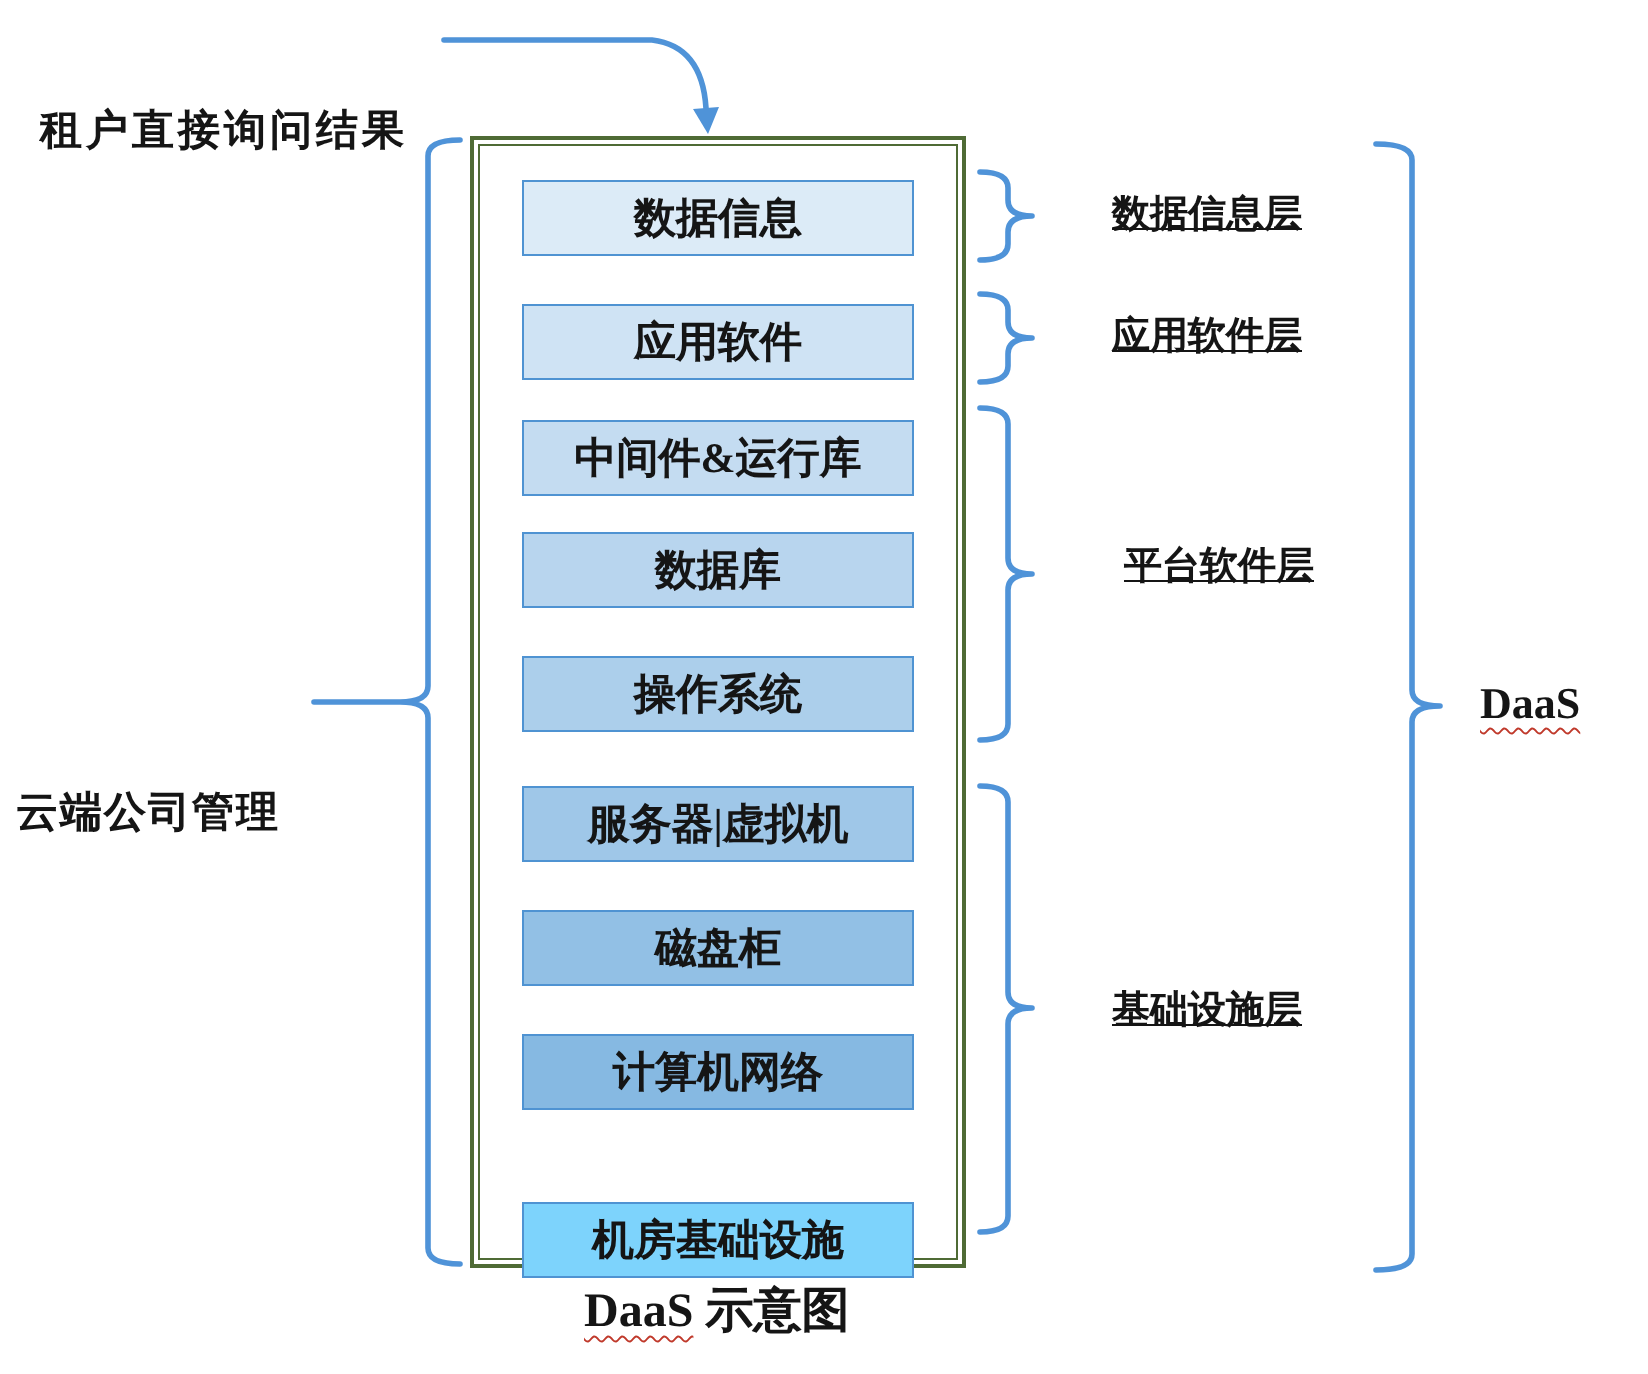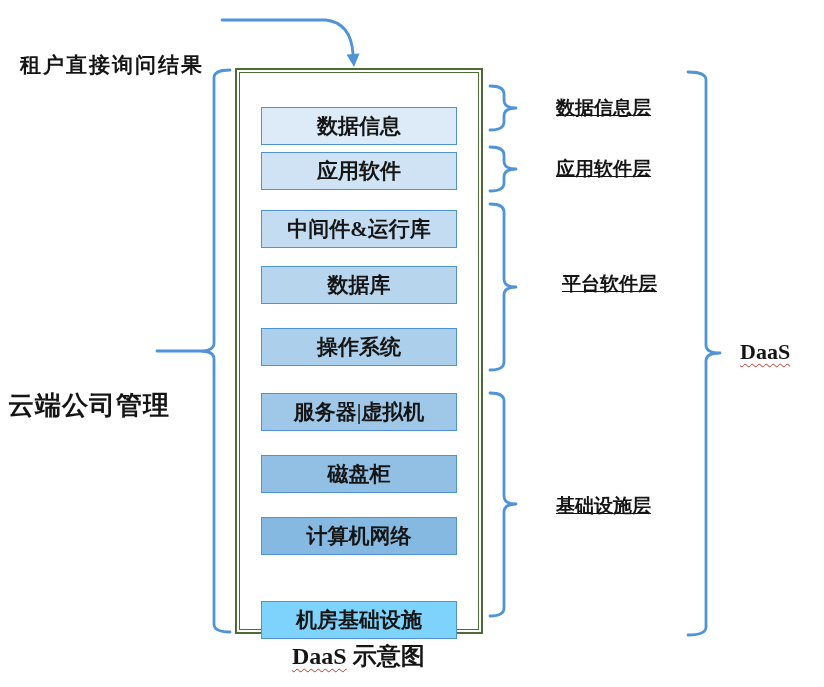--- a/index.html
+++ b/index.html
@@ -47,25 +47,25 @@
   <path class="brace" d="M 490 86 Q 504 86 504 94 L 504 100 Q 504 108 516 108 Q 504 108 504 116 L 504 122 Q 504 130 490 130"></path>
   <path class="brace" d="M 490 147 Q 504 147 504 155 L 504 161 Q 504 169 516 169 Q 504 169 504 177 L 504 183 Q 504 191 490 191"></path>
   <path class="brace" d="M 490 204 Q 504 204 504 212 L 504 279 Q 504 287 516 287 Q 504 287 504 295 L 504 362 Q 504 370 490 370"></path>
   <path class="brace" d="M 490 393 Q 504 393 504 401 L 504 496 Q 504 504 516 504 Q 504 504 504 512 L 504 608 Q 504 616 490 616"></path>
 
   <path class="brace" d="M 688 72 Q 706 72 706 80 L 706 345 Q 706 353 720 353 Q 706 353 706 361 L 706 627 Q 706 635 688 635"></path>
 </svg>
 
 <div class="lbl" style="left:20px;top:9px;font-size:21px;letter-spacing:2px;margin-top:44px;">租户直接询问结果</div>
 
-<div class="lbl" style="left:8px;top:394px;font-size:26px;letter-spacing:1px;">云端公司管理</div>
+<div class="lbl" style="left:8px;top:394px;font-size:21px;letter-spacing:1px;">云端公司管理</div>
 
 <div id="stack-outer">
   <div id="stack-inner">
-    <div class="box" style="top: 34px; background-color: rgb(220, 235, 247);">数据信息</div>
+    <div class="box" style="top: 17px; background-color: rgb(220, 235, 247);">数据信息</div>
     <div class="box" style="top: 79px; background-color: rgb(207, 227, 244);">应用软件</div>
     <div class="box" style="top: 137px; background-color: rgb(196, 220, 241);">中间件&amp;运行库</div>
     <div class="box" style="top: 193px; background-color: rgb(184, 213, 238);">数据库</div>
     <div class="box" style="top: 255px; background-color: rgb(172, 207, 235);">操作系统</div>
     <div class="box" style="top: 320px; background-color: rgb(159, 199, 232);">服务器|虚拟机</div>
     <div class="box" style="top: 382px; background-color: rgb(146, 192, 229);">磁盘柜</div>
     <div class="box" style="top: 444px; background-color: rgb(134, 185, 226);">计算机网络</div>
     <div class="box" style="top: 500px; background-color: #7dd3fc; margin-top: 28px;">机房基础设施</div>
   </div>
 </div>

